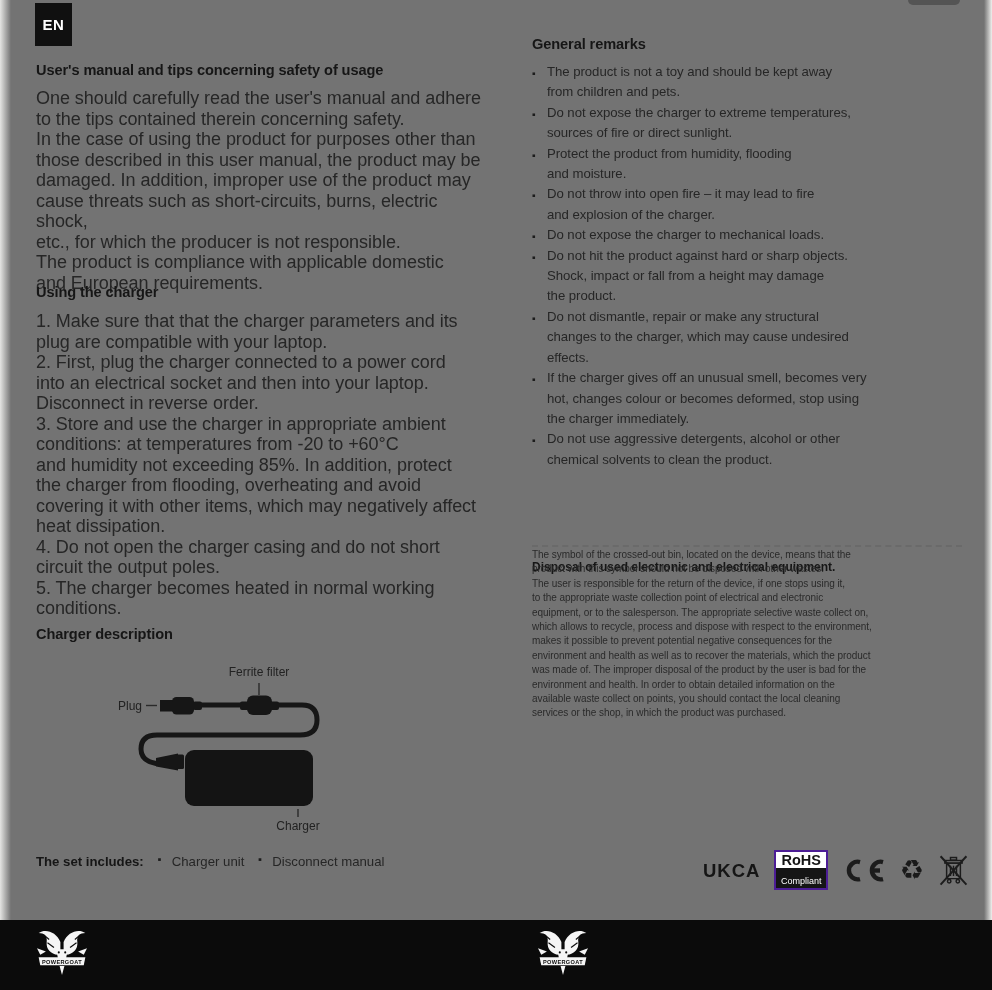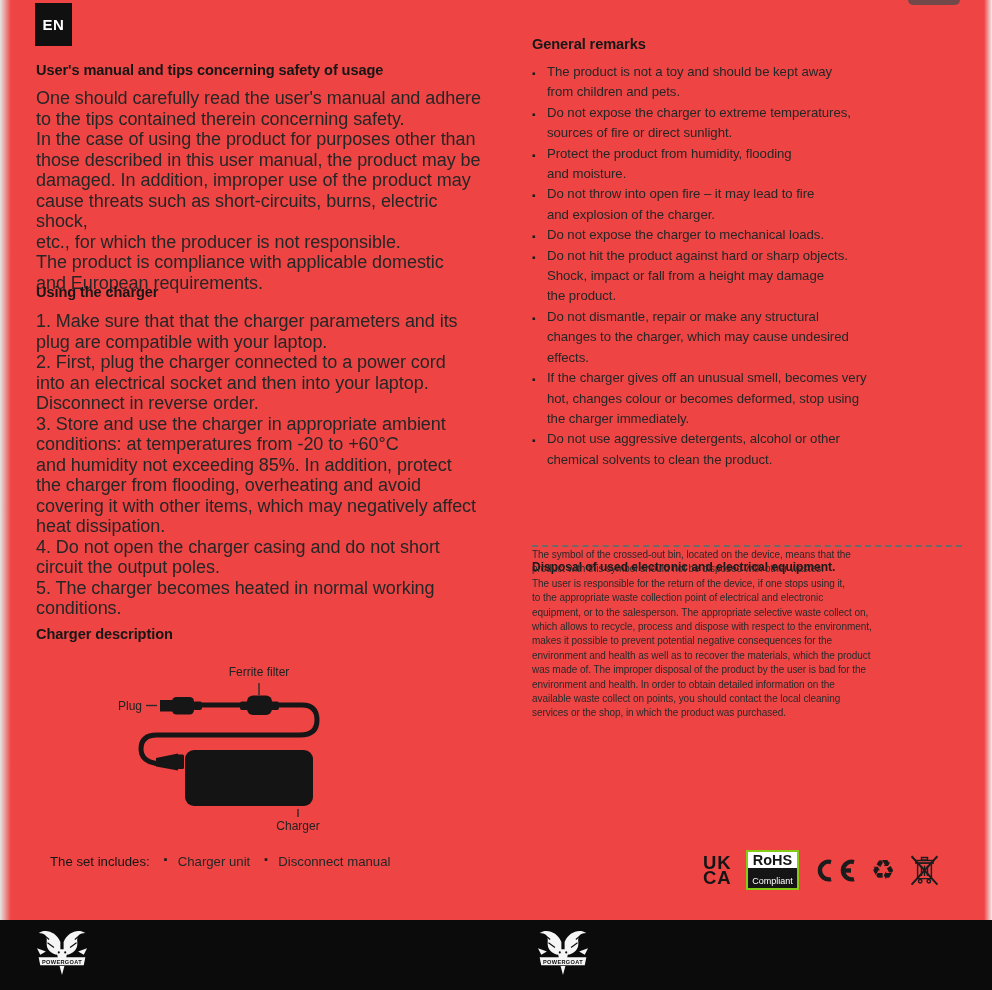--- a/index.html
+++ b/index.html
@@ -1,19 +1,19 @@
 <!DOCTYPE html>
 <html><head>
 <meta charset="utf-8">
 <style>
   html,body{margin:0;padding:0;background:#e9e9e7;}
   .page{
     position:relative;
     width:992px;height:990px;
-    background:#ef4444;
+    background:#737373;
     overflow:hidden;
     font-family:"Liberation Sans", sans-serif;
     color:#242424;
   }
   .edge-left{position:absolute;left:0;top:0;width:11px;height:921px;
     background:linear-gradient(90deg,#e5e5e3,rgba(251,251,249,0));}
   .edge-right{position:absolute;right:0;top:0;width:8px;height:921px;
     background:linear-gradient(270deg,#efefed,rgba(251,251,249,0));}
   .smudge{position:absolute;left:908px;top:0;width:52px;height:5px;background:#4a4a4a;
     border-radius:0 0 5px 5px;opacity:.75;}
@@ -31,44 +31,44 @@
     font-size:18px;line-height:20.5px;letter-spacing:-.05px;
     white-space:pre-line;width:456px;color:#262626;
   }
   .t-title{top:62px;}
   .t-intro{top:88px;}
   .t-using{top:284px;}
   .t-steps{top:311px;}
   .t-desc{top:626px;}
   .diagram{top:658px;}
   .set-includes{top:854px;font-size:13.2px;color:#262626;}
-  .si-label{font-weight:normal;color:#161616;margin-left:14px;}
+  .si-label{font-weight:bold;color:#161616;}
   .si-item{position:relative;margin-left:14px;padding-left:14px;}
   .si-item::before{content:"▪";position:absolute;left:0;top:-1px;font-size:11px;color:#1c1c1c;}
   .t-remarks-h{top:36px;}
   .remarks{top:62px;list-style:none;padding:0;width:456px;}
   .remarks li{
     position:relative;padding-left:15px;
     font-size:13.2px;line-height:20.4px;letter-spacing:-.05px;
     white-space:pre-line;color:#262626;
   }
   .remarks li::before{content:"▪";position:absolute;left:0;top:1px;font-size:10.5px;color:#1c1c1c;}
   .divider{top:545px;width:430px;height:0;border-top:2px dashed #6a6a6a;}
   .disposal-h{top:560px;font-size:12px;font-weight:bold;color:#161616;}
   .disposal{
     top:548px;font-size:10px;line-height:14.4px;letter-spacing:-.05px;
     white-space:pre-line;width:456px;color:#2a2a2a;
   }
   .marks{
     position:absolute;left:703px;top:851px;height:38px;
     display:flex;align-items:center;gap:14px;
   }
-  .ukca{display:flex;flex-direction:column;font-weight:bold;font-size:18.5px;
+  .ukca{display:flex;flex-direction:row;font-weight:bold;font-size:18.5px;
     line-height:15px;color:#151515;letter-spacing:1px;}
-  .rohs{border:2px solid #84cc16;text-align:center;background:#fff;}
+  .rohs{border:2px solid #4c1d95;text-align:center;background:#fff;}
   .rohs-t{font-weight:bold;font-size:14.5px;line-height:16px;padding:0 5px;color:#151515;}
   .rohs-b{background:#151515;color:#fff;font-size:9px;line-height:11px;padding:8px 3px 1px;}
   .recycle{font-family:"DejaVu Sans", sans-serif;font-size:27px;color:#1a1a1a;line-height:30px;}
   .footer{position:absolute;left:0;top:920px;width:992px;height:70px;background:#0b0b0b;}
   .goat{position:absolute;top:3px;}
   .goat-1{left:33px;}
   .goat-2{left:534px;}
 </style>
 </head>
 <body>

